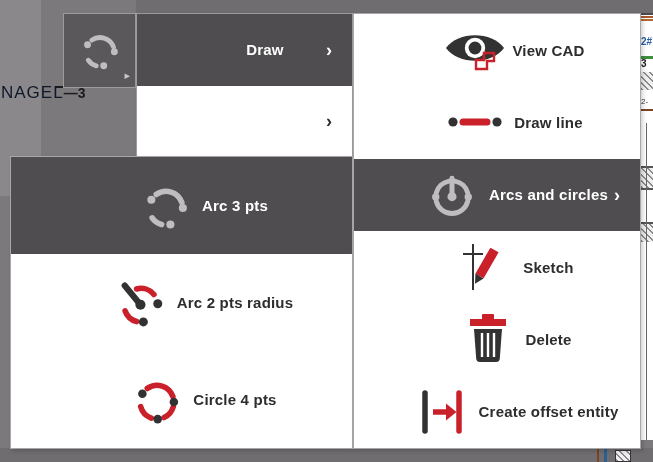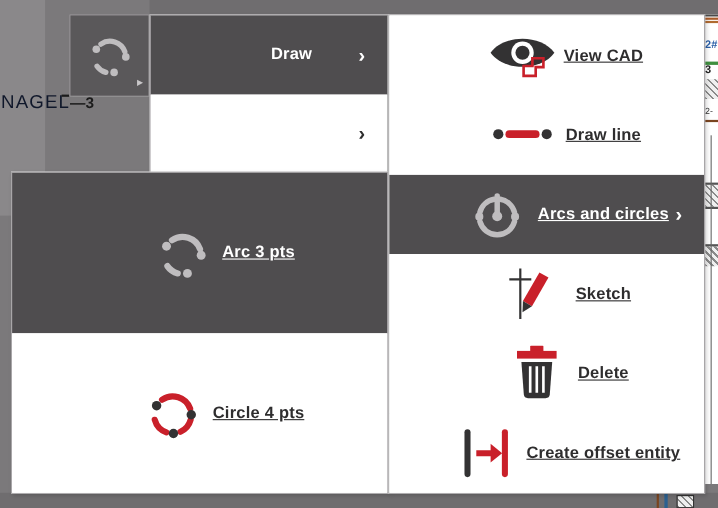--- a/index.html
+++ b/index.html
@@ -65,21 +65,21 @@
 
   .mi{flex:1;display:flex;align-items:center;position:relative;background:#fff;justify-content:center;}
   .mi.hl{background:var(--hl);}
   .mi .lbl{font-size:15px;font-weight:700;color:var(--text);letter-spacing:.2px;}
   .mi.hl .lbl{color:#fff;}
   .chev{position:absolute;right:20px;font-size:18px;font-weight:700;color:var(--text);line-height:18px;}
   .mi.hl .chev{color:#fff;}
   .m1 .lbl{margin-left:41px;}
   .icobox{width:58px;margin-left:42px;flex-shrink:0;display:flex;justify-content:center;align-items:center;}
   .rightpanel .icobox{width:60px;margin-left:36px;}
-  .icobox + .lbl{margin-left:7px;text-decoration:underline;}
+  .icobox + .lbl{margin-left:7px;}
 
   svg{display:block;}
   .st-red{stroke:var(--red);fill:none;}
   .st-dark{stroke:var(--dark);fill:none;}
   .st-gray{stroke:var(--ltgray);fill:none;}
   .fl-red{fill:var(--red);}
   .fl-dark{fill:var(--dark);}
   .fl-gray{fill:var(--ltgray);}
 </style>
 </head>
@@ -144,20 +144,33 @@
           <path class="st-gray" stroke-width="5" stroke-linecap="round" d="M 15.4 13.7 A 15 15 0 0 1 38.1 20.9"></path>
           <path class="st-gray" stroke-width="5" stroke-linecap="round" d="M 11.7 34.6 A 15 15 0 0 0 20.1 40.5"></path>
           <circle class="fl-gray" cx="11" cy="18.5" r="3.6"></circle>
           <circle class="fl-gray" cx="39" cy="25.8" r="3.6"></circle>
           <circle class="fl-gray" cx="27.9" cy="40.5" r="3.6"></circle>
         </svg>
       </span>
       <span class="lbl">Arc 3 pts</span>
     </div>
 
+    <div class="mi">
+      <span class="icobox">
+        <svg width="54" height="54" viewBox="0 0 48 48">
+          <path class="st-red" stroke-width="5" stroke-linecap="round" d="M 20.1 11.5 A 15 15 0 0 1 35.5 16.4"></path>
+          <path class="st-red" stroke-width="5" stroke-linecap="round" d="M 9.9 31.1 A 15 15 0 0 0 20.1 40.5"></path>
+          <path class="st-dark" stroke-width="5.5" stroke-linecap="round" d="M 9.5 8.5 L 23.5 25.5"></path>
+          <circle class="fl-dark" cx="23.5" cy="25.5" r="4.5"></circle>
+          <circle class="fl-dark" cx="38.9" cy="24.7" r="4"></circle>
+          <circle class="fl-dark" cx="26.1" cy="40.8" r="4"></circle>
+        </svg>
+      </span>
+      <span class="lbl">Arc 2 pts radius</span>
+    </div>
 
     <div class="mi">
       <span class="icobox">
         <svg width="54" height="54" viewBox="0 0 48 48">
           <path class="st-red" stroke-width="5" stroke-linecap="round" d="M 15.4 13.7 A 15 15 0 0 1 38.1 20.9"></path>
           <path class="st-red" stroke-width="5" stroke-linecap="round" d="M 38.5 29.9 A 15 15 0 0 1 30.3 39.6"></path>
           <path class="st-red" stroke-width="5" stroke-linecap="round" d="M 9.5 29.9 A 15 15 0 0 0 18.9 40.1"></path>
           <circle class="fl-dark" cx="11" cy="18.5" r="3.8"></circle>
           <circle class="fl-dark" cx="39" cy="25.8" r="3.8"></circle>
           <circle class="fl-dark" cx="24.6" cy="41" r="3.8"></circle>

